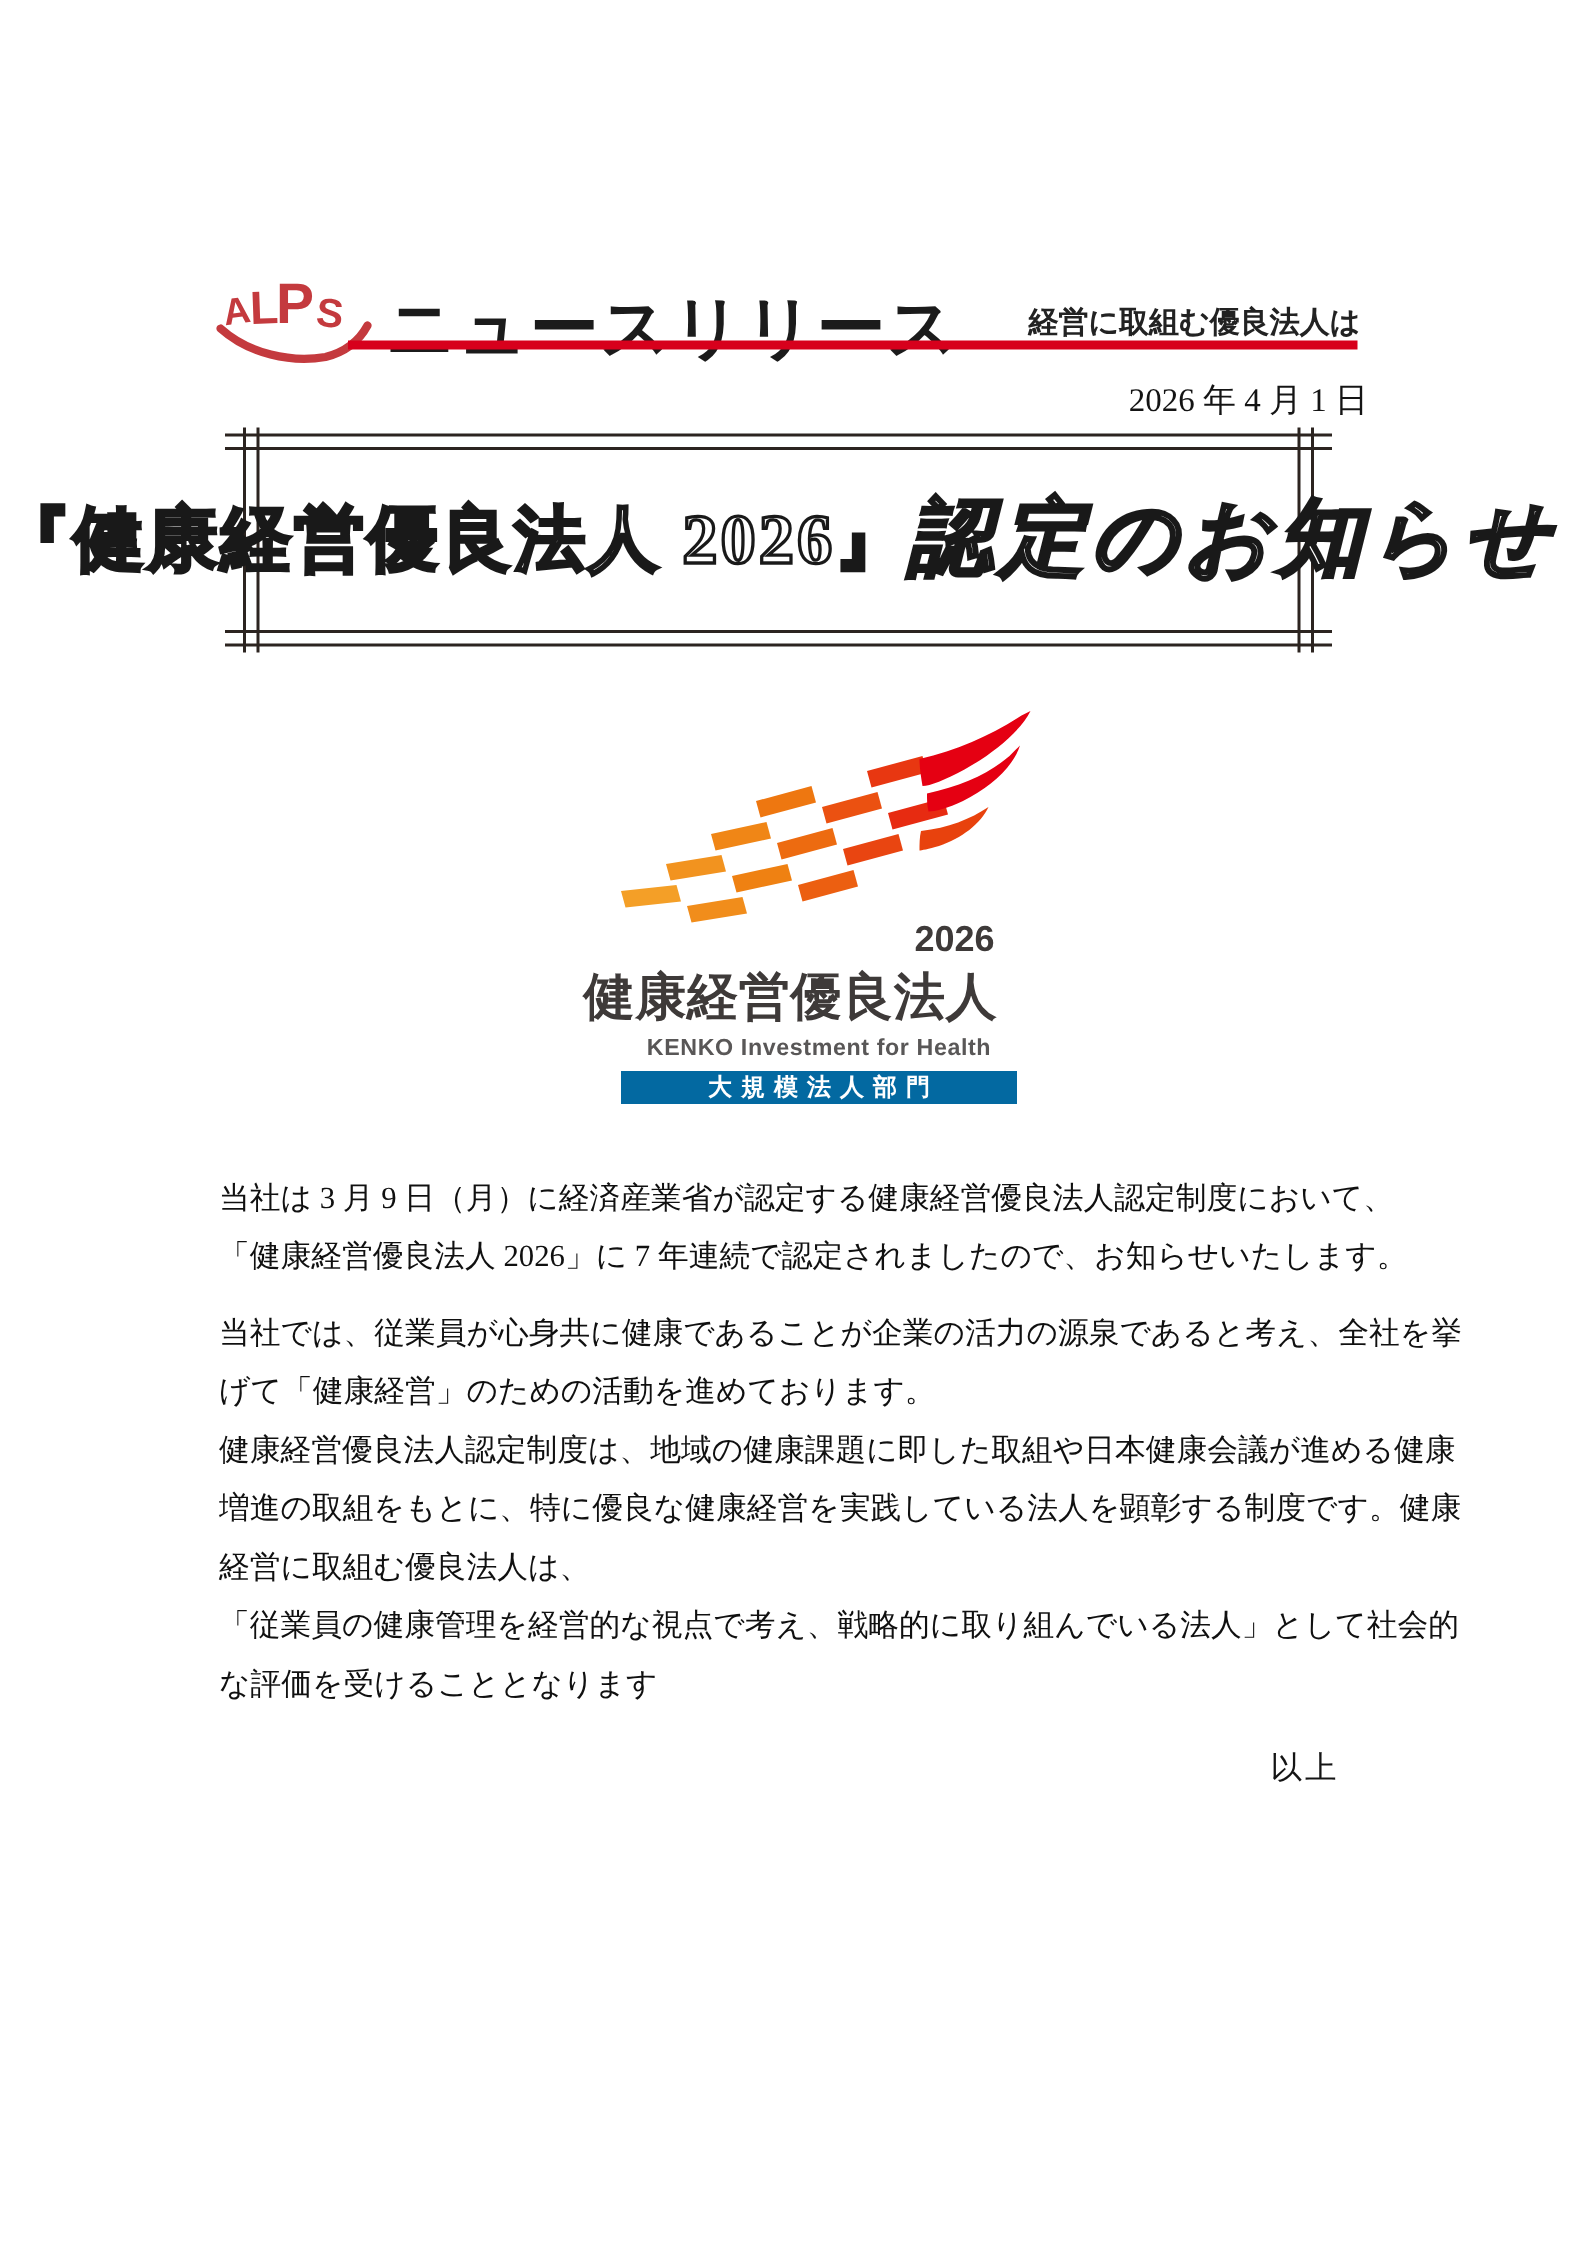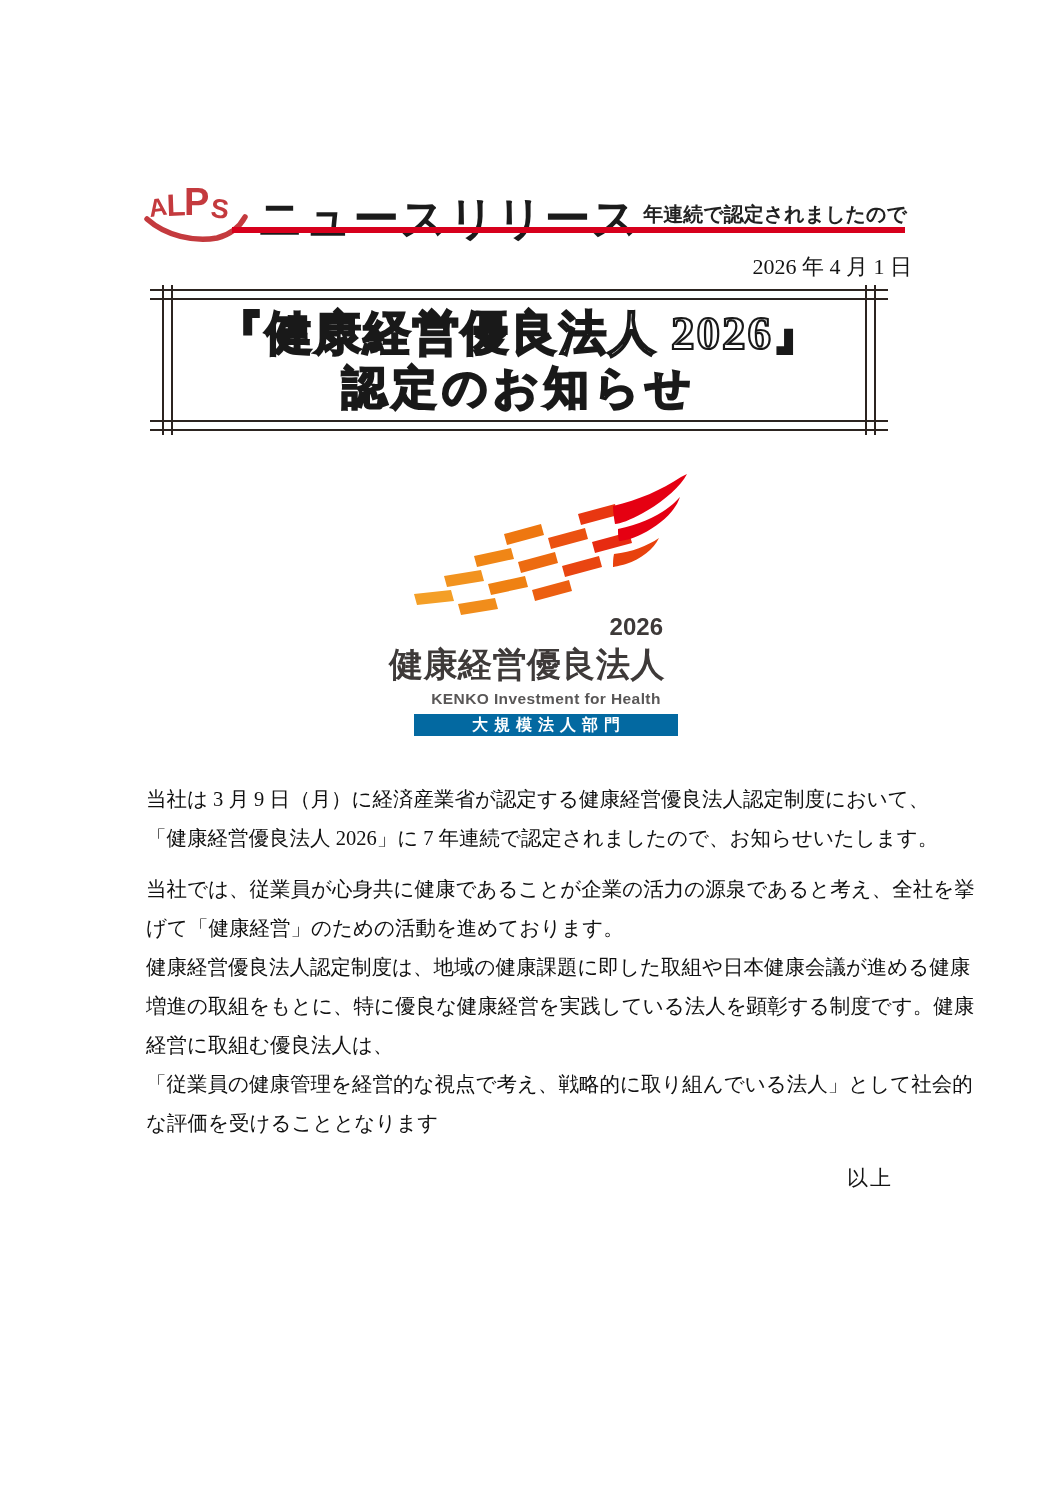--- a/index.html
+++ b/index.html
@@ -40,30 +40,30 @@
   .cert-frame { position:absolute; left:150px; top:285px; width:738px; height:150px; }
   .strip { position:absolute; }
   .strip.h { left:0; right:0; height:11px; border-top:2.4px solid #2c2420; border-bottom:2.4px solid #2c2420; }
   .strip.h.top { top:4px; }
   .strip.h.bottom { bottom:4px; }
   .strip.v { top:0; bottom:0; width:11px; border-left:2.4px solid #2c2420; border-right:2.4px solid #2c2420; }
   .strip.v.left { left:12px; }
   .strip.v.right { right:12px; }
   .cert-content {
     position:absolute; left:30px; right:30px; top:18px; bottom:18px;
-    display:flex; flex-direction:column; align-items:center; justify-content:center;
+    display:flex; align-items:center; justify-content:center;
   }
   .cert-line {
     font-weight:700; color:#ffffff;
     -webkit-text-stroke:2.2px #191919;
     text-shadow:0 0 1px #191919;
     white-space:nowrap; line-height:1.2;
   }
   .cert-line1 { font-size:47px; letter-spacing:2px; }
-  .cert-line2 { font-size:45px; letter-spacing:5px; }
+  .cert-line2 { font-size:56px; letter-spacing:5px;font-style:italic; }
 
   
   .kenko { position:absolute; left:389px; top:474px; width:314px; }
   .kenko-flag { display:block; width:314px; height:150px; }
   .kenko-year {
     text-align:right; padding-right:40px; margin-top:-10px;
     font-family:"Liberation Sans", sans-serif;
     font-weight:700; font-size:24px; color:#3E3A39; line-height:1.1;
   }
   .kenko-name {
@@ -106,21 +106,21 @@
     <g id="alps-letters" fill="#C43A3E" font-family="Liberation Sans, sans-serif" font-weight="800">
         <text x="6" y="45" font-size="25" transform="rotate(-8 6 45)">A</text>
         <text x="23" y="44" font-size="31" transform="rotate(-2 23 44)">L</text>
         <text x="40" y="43" font-size="38" transform="rotate(0 40 43)">P</text>
         <text x="66" y="45" font-size="27" transform="rotate(6 66 45)">S</text>
       </g>
     <path d="M3,47 C22,64 50,70 73,66 C85,63 95,56 101,45" fill="none" stroke="#C43A3E" stroke-width="5.5" stroke-linecap="round"></path>
   </svg>
 
   <div class="header-title">ニュースリリース</div>
-  <div class="company">年連続で認定されましたので</div>
+  <div class="company">経営に取組む優良法人は</div>
   <div class="red-rule"></div>
   <div class="date">2026 年 4 月 1 日</div>
 
   <div class="cert-frame">
     <div class="strip h top"></div>
     <div class="strip h bottom"></div>
     <div class="strip v left"></div>
     <div class="strip v right"></div>
     <div class="cert-content">
       <div class="cert-line cert-line1">『健康経営優良法人 2026』</div>

